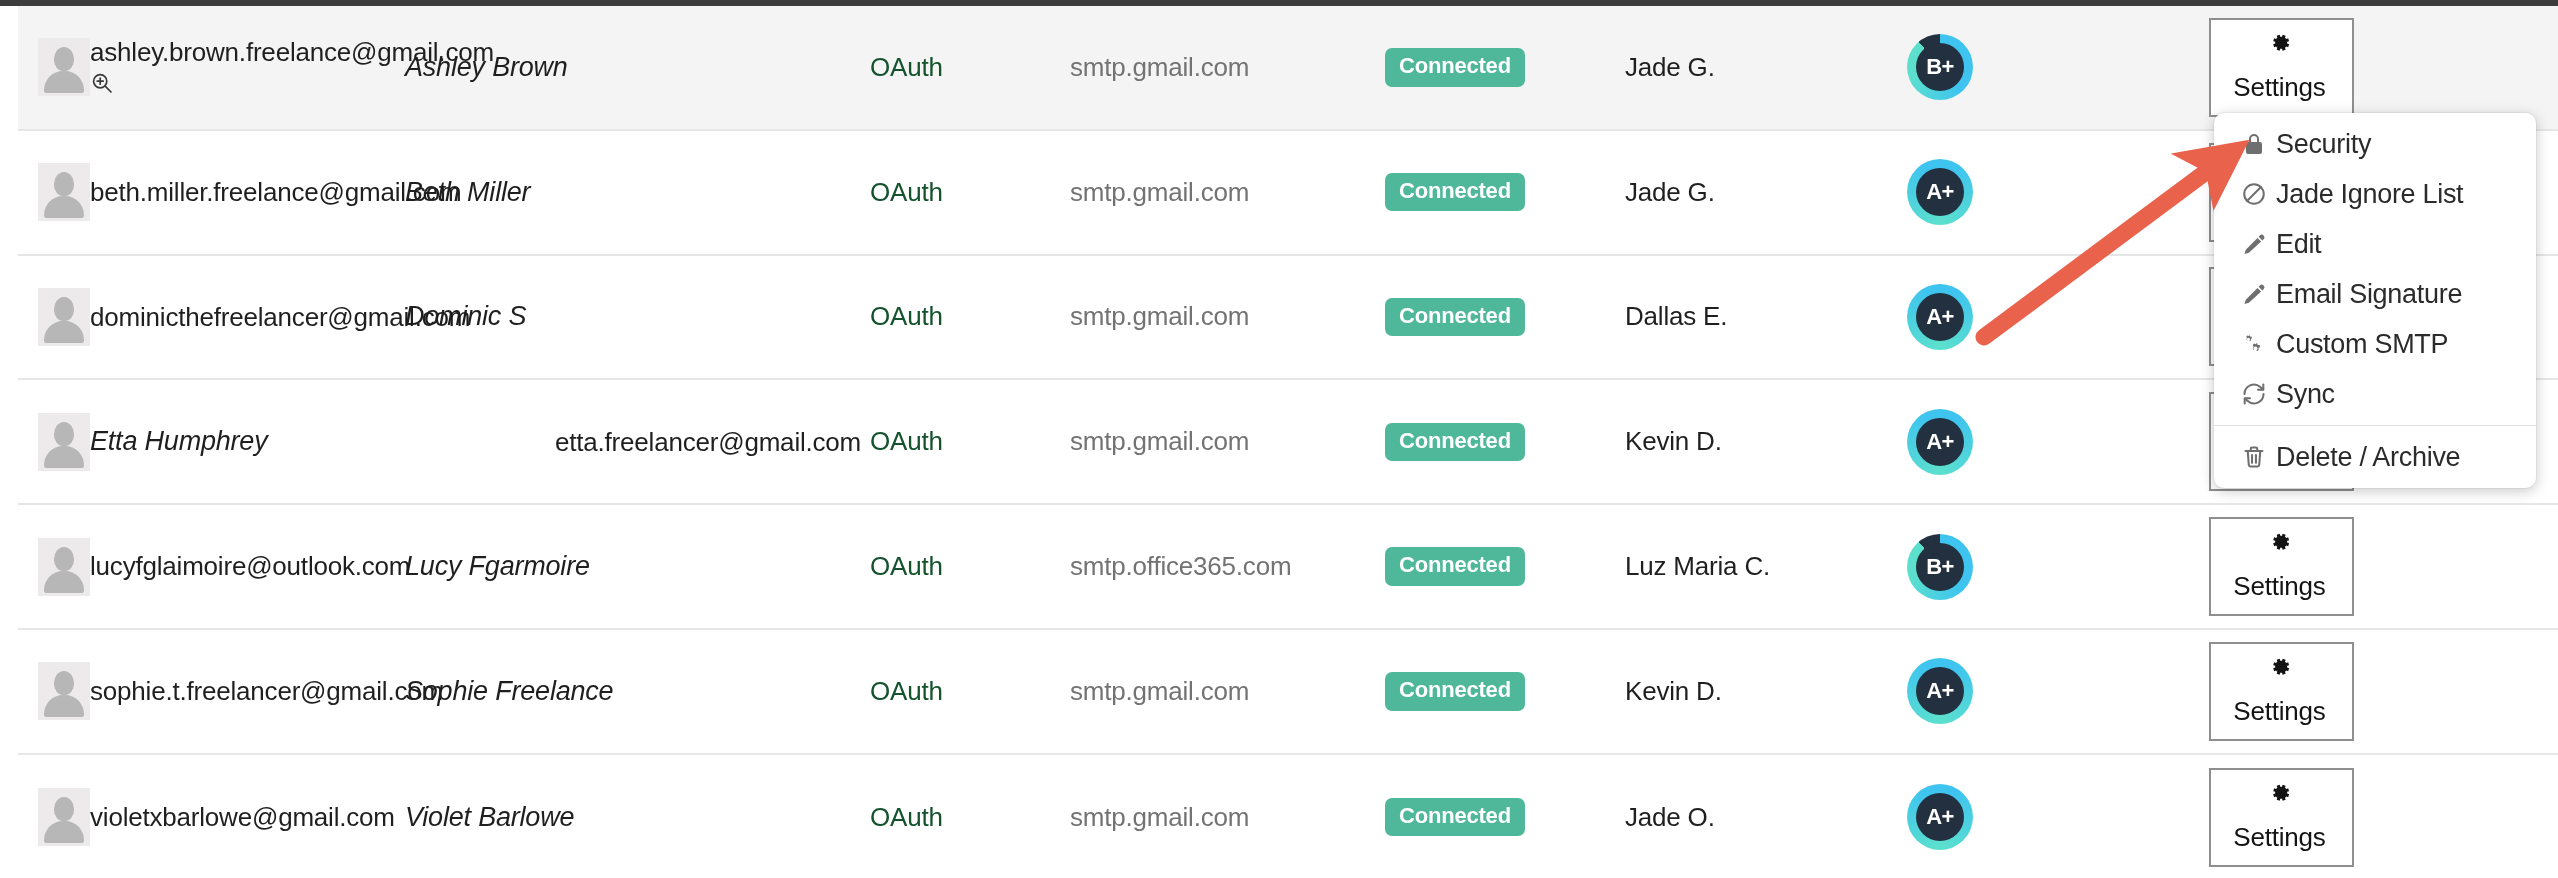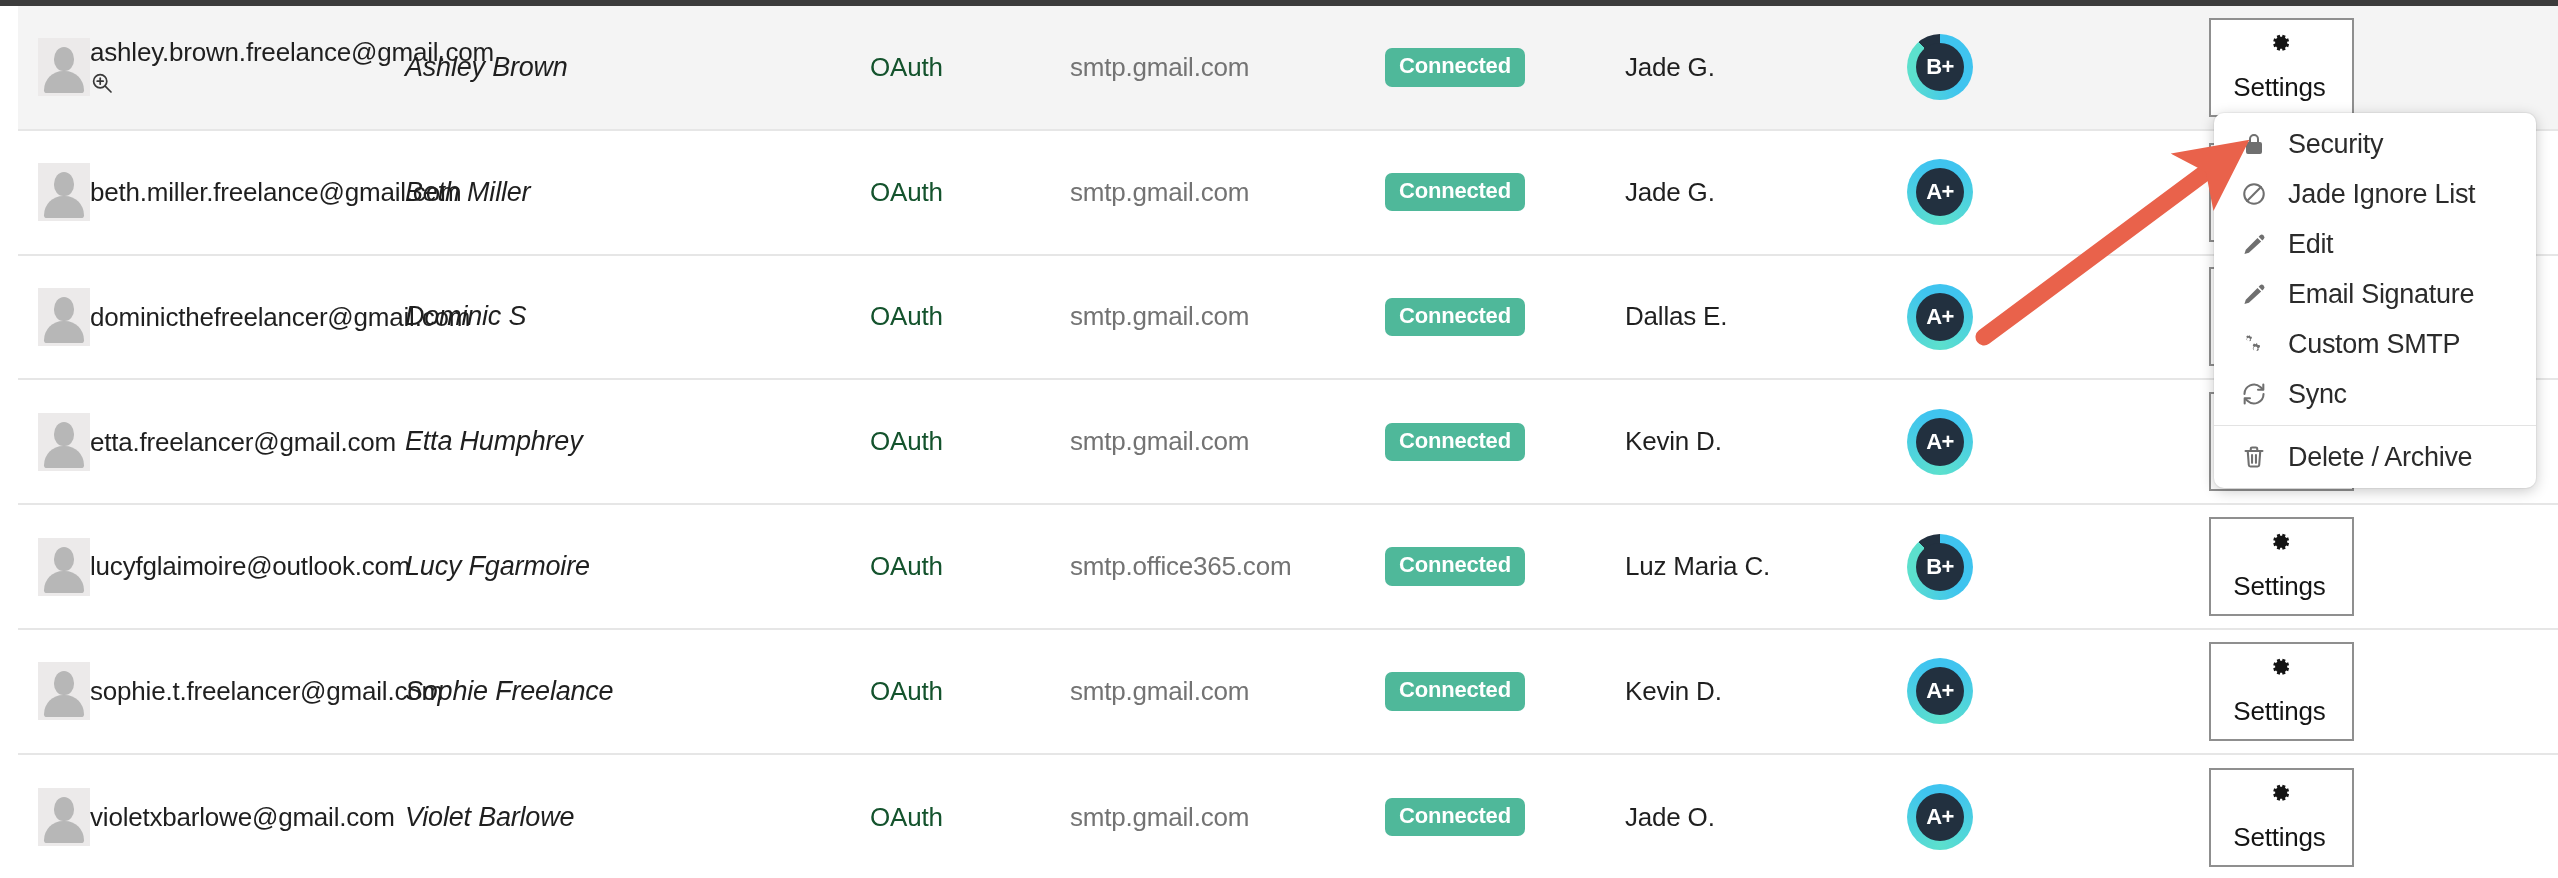--- a/index.html
+++ b/index.html
@@ -165,21 +165,21 @@
     width: 322px;
     background: #ffffff;
     border-radius: 10px;
     box-shadow: 0 3px 14px rgba(0,0,0,0.22), 0 0 0 1px rgba(0,0,0,0.04);
     padding: 6px 0 6px 0;
     z-index: 40;
   }
   .menu-item {
     display: flex;
     align-items: center;
-    gap: 20px;
+    gap: 8px;
     padding: 0 0 0 26px;
     height: 50px;
     font-size: 27px;
     color: #2b2b2b;
     letter-spacing: -0.3px;
     cursor: pointer;
     white-space: nowrap;
   }
   .menu-item .mi-icon {
     width: 28px; height: 28px;
@@ -342,27 +342,27 @@
           </button>
         </div>
       </div>
       <div class="row">
         <div class="cell c-avatar">
           <span class="avatar-ph">
             <span class="head"></span>
             <span class="body"></span>
           </span>
         </div>
+        <div class="cell c-name">
+          <span class="name-text">Etta Humphrey</span>
+        </div>
         <div class="cell c-email">
           <div class="email-block">
             <span class="email-text">etta.freelancer@gmail.com</span>
           </div>
-        </div>
-        <div class="cell c-name">
-          <span class="name-text">Etta Humphrey</span>
         </div>
         <div class="cell c-auth">
           <span class="auth-text">OAuth</span>
         </div>
         <div class="cell c-smtp">
           <span class="smtp-text">smtp.gmail.com</span>
         </div>
         <div class="cell c-status">
           <span class="badge">Connected</span>
         </div>

